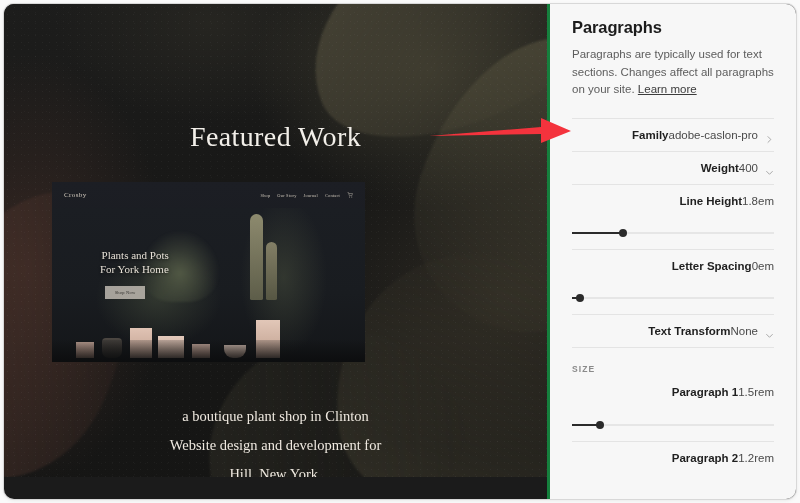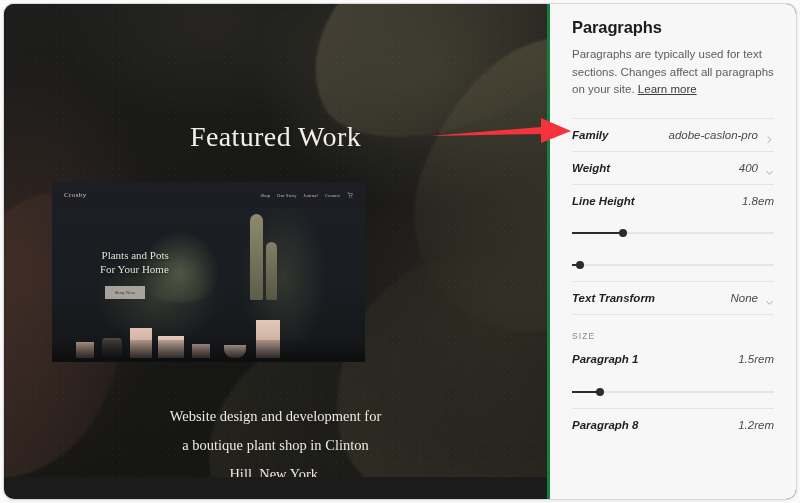--- a/index.html
+++ b/index.html
@@ -176,23 +176,22 @@
   }
   .panel-desc {
     margin-top: 9px;
     font-size: 11.5px; line-height: 17.5px; color: #5d5d5d;
   }
   .panel-desc a {
     color: #3c3c3c; text-decoration: underline; cursor: pointer; margin-top: 46px;
   }
   .row {
     height: 33px;
-    display: flex; align-items: center; justify-content: space-between;
+    display: flex; align-items: center; justify-content: flex-end;
     border-top: 1px solid #e4e4e4;
-    font-style: italic;
   }
   .row:first-of-type { border-top: 1px solid #e4e4e4; }
   .row-label { font-size: 11.5px; color: #1f1f1f; font-weight: bold; }
   .row-value-wrap { display: flex; align-items: center; gap: 7px; }
   .row-value { font-size: 11.5px; color: #4a4a4a; }
   .chev { width: 9px; height: 9px; display: block; opacity: .62; }
   .rows-top { margin-top: 19px; }
   .slider-row {
     height: 32px; display: flex; align-items: center;
   }
@@ -207,21 +206,21 @@
     position: absolute; left: 0; top: 50%; height: 2px;
     background: #2b2b2b; transform: translateY(-50%);
   }
   .thumb {
     position: absolute; top: 50%; width: 8px; height: 8px;
     border-radius: 50%; background: #2b2b2b;
     transform: translate(-50%, -50%);
   }
   .section-label {
     font-size: 8.5px; letter-spacing: 1.1px; color: #8a8a8a;
-    font-weight: normal; padding-top: 16px; padding-bottom: 2px;
+    font-weight: bold; padding-top: 16px; padding-bottom: 2px;
   }
   .divider { height: 1px; background: #e4e4e4; }
 </style>
 </head>
 <body>
 
 <div id="app">
   <div class="window">
 
     <div class="preview">
@@ -252,41 +251,41 @@
           </div>
         </div>
 
         <div class="site-hero">
           <div class="plant bush"></div>
           <div class="plant cactus1"></div>
           <div class="plant cactus2"></div>
 
           <div class="hero-text">
             <div>Plants and Pots</div>
-            <div>For Your Home</div>
+            <div>For York Home</div>
           </div>
 
           <div class="shop-btn">Shop Now</div>
 
           <div class="pots">
             <div class="pot" style="left:24px;width:18px;height:16px;background:linear-gradient(180deg,#d6b5a6,#b89382);"></div>
             <div class="pot" style="left:50px;width:20px;height:20px;border-radius:4px 4px 7px 7px;background:linear-gradient(180deg,#4c4742,#2b2825);"></div>
             <div class="pot" style="left:78px;width:22px;height:30px;background:linear-gradient(180deg,#e0c3b4,#c0a08f);"></div>
             <div class="pot" style="left:106px;width:26px;height:22px;background:linear-gradient(180deg,#e3c9bb,#c4a695);"></div>
             <div class="pot" style="left:140px;width:18px;height:14px;background:linear-gradient(180deg,#dcbcae,#bb9786);"></div>
             <div class="pot" style="left:172px;width:22px;height:13px;border-radius:0 0 9px 9px;background:linear-gradient(180deg,#e6cec1,#c3a694);"></div>
             <div class="pot" style="left:204px;width:24px;height:38px;background:linear-gradient(180deg,#e2c7b8,#bf9f8e);"></div>
             <div class="ground"></div>
           </div>
         </div>
       </div>
 
       <div class="preview-caption">
+        <div>a boutique plant shop in Clinton</div>
         <div>Website design and development for</div>
-        <div>a boutique plant shop in Clinton</div>
         <div>Hill, New York.</div>
       </div>
     </div>
 
     <div class="panel">
 
       <div class="panel-title">Paragraphs</div>
 
       <div class="panel-desc">
         <span>Paragraphs are typically used for text sections. Changes affect all paragraphs on your site. </span><a>Learn more</a>
@@ -324,20 +323,24 @@
           <span class="row-value">1.8em</span>
         </div>
         <div class="slider-row">
           <div class="slider">
             <div class="track"></div>
             <div class="fill" style="width:25%"></div>
             <div class="thumb" style="left:25%"></div>
           </div>
         </div>
 
+        <div class="row">
+          <span class="row-label">Letter Spacing</span>
+          <span class="row-value">0em</span>
+        </div>
         <div class="slider-row">
           <div class="slider">
             <div class="track"></div>
             <div class="fill" style="width:4%"></div>
             <div class="thumb" style="left:4%"></div>
           </div>
         </div>
 
         <div class="row">
           <span class="row-label">Text Transform</span>
@@ -360,21 +363,21 @@
         </div>
         <div class="slider-row">
           <div class="slider">
             <div class="track"></div>
             <div class="fill" style="width:14%"></div>
             <div class="thumb" style="left:14%"></div>
           </div>
         </div>
 
         <div class="row">
-          <span class="row-label">Paragraph 8</span>
+          <span class="row-label">Paragraph 2</span>
           <span class="row-value">1.2rem</span>
         </div>
 
       </div>
     </div>
 
     <svg class="arrow-svg" viewBox="0 0 145 40">
       <path d="M0 24 L112 15 L112 6 L142 19 L112 31 L112 22 Z" fill="#f4333d"></path>
     </svg>
 

